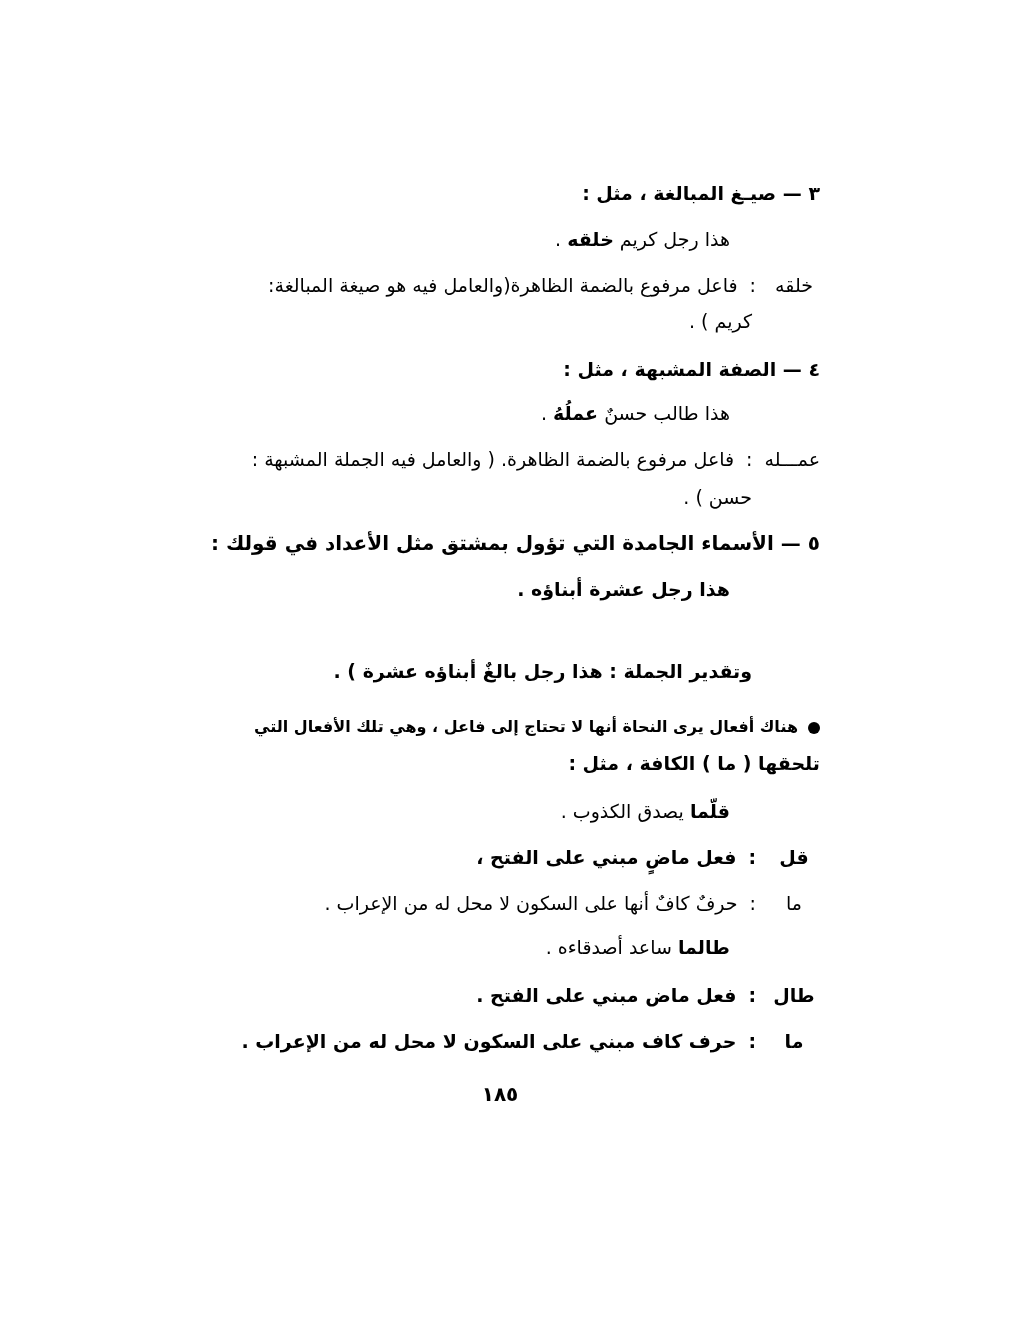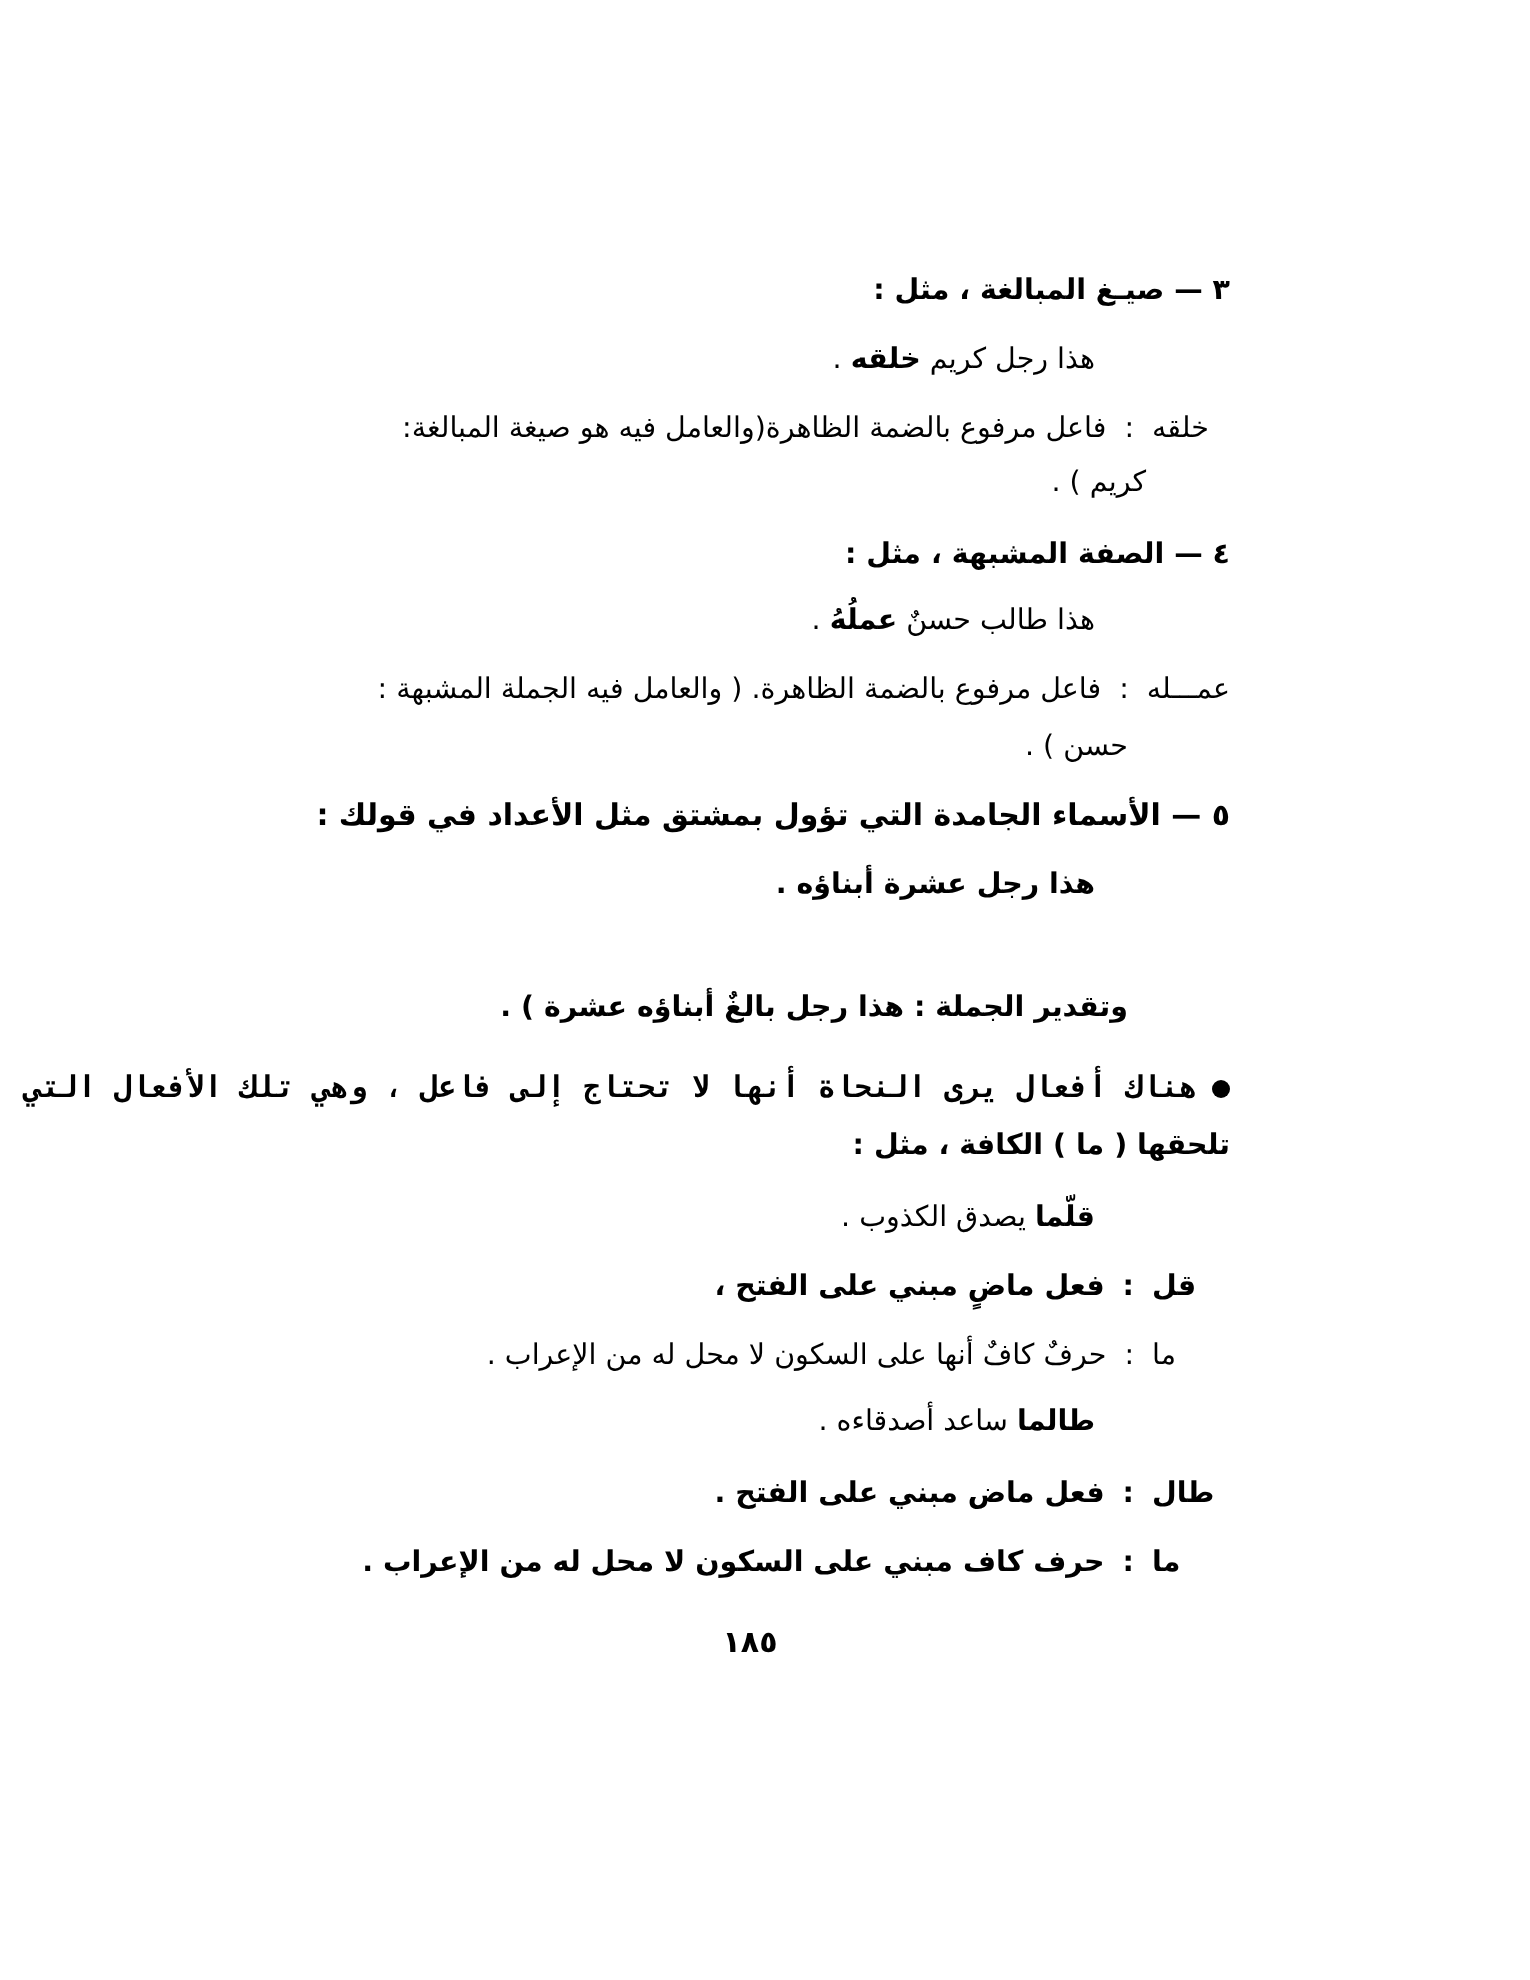--- a/index.html
+++ b/index.html
@@ -1,19 +1,19 @@
 <!DOCTYPE html>
 <html><head>
 <meta charset="utf-8">
 <style>
   html, body { margin: 0; padding: 0; background: #ffffff; }
   body { width: 1020px; height: 1320px; position: relative; overflow: hidden;
          font-family: "DejaVu Sans", sans-serif; color: #000; }
   .page { position: absolute; left: 0; top: 0; width: 1020px; height: 1320px; }
-  .ln { position: absolute; direction: rtl; text-align: left; white-space: nowrap;
+  .ln { position: absolute; direction: rtl; text-align: center; white-space: nowrap;
         font-size: 19px; line-height: 26px; }
   .b { font-weight: bold; }
   .label { display: inline-block; min-width: 52px; }
   .colon { display: inline-block; margin: 0 12px; }
   .pnum { position: absolute; left: 440px; top: 1082px; width: 120px; text-align: center;
           direction: rtl; font-size: 20px; font-weight: bold; }
   .bullet { display:inline-block; width:12px; height:12px; border-radius:50%; background:#000;
             margin-left:10px; vertical-align: middle; }
 </style>
 </head>
@@ -23,42 +23,42 @@
 
   <div class="ln b" style="right:200px; top:180px;">٣ — صيـغ المبالغة ، مثل :</div>
 
   <div class="ln" style="right:290px; top:226px;">
     <span>هذا رجل كريم </span><span class="b">خلقه</span><span> .</span>
   </div>
 
   <div class="ln" style="right:200px; top:272px;">
     <span class="label">خلقه</span><span class="colon">:</span><span>فاعل مرفوع بالضمة الظاهرة(والعامل فيه هو صيغة المبالغة:</span>
   </div>
-  <div class="ln" style="right:256px; top:308px;">كريم ) .</div>
+  <div class="ln" style="right:268px; top:308px;">كريم ) .</div>
 
   <div class="ln b" style="right:200px; top:356px;margin-left:48px;">٤ — الصفة المشبهة ، مثل :</div>
 
   <div class="ln" style="right:290px; top:400px;">
     <span>هذا طالب حسنٌ </span><span class="b">عملُهُ</span><span> .</span>
   </div>
 
   <div class="ln" style="right:200px; top:446px;">
     <span class="label">عمـــله</span><span class="colon">:</span><span>فاعل مرفوع بالضمة الظاهرة. ( والعامل فيه الجملة المشبهة :</span>
   </div>
   <div class="ln" style="right:268px; top:484px;">حسن ) .</div>
 
   <div class="ln b" style="right:200px; top:530px; font-size:20px;">٥ — الأسماء الجامدة التي تؤول بمشتق مثل الأعداد في قولك :</div>
 
   <div class="ln b" style="right:290px; top:576px;">
     <span>هذا رجل عشرة </span><span>أبناؤه</span><span> .</span>
   </div>
 
   <div class="ln b" style="right:268px; top:658px;">وتقدير الجملة : هذا رجل بالغٌ أبناؤه عشرة ) .</div>
 
-  <div class="ln b" style="right:200px; top:714px; font-size:20px;font-family:Liberation Mono, monospace;">
+  <div class="ln b" style="right:200px; top:714px; font-size:16px;">
     <span class="bullet"></span><span>هناك أفعال يرى النحاة أنها لا تحتاج إلى فاعل ، وهي تلك الأفعال التي</span>
   </div>
   <div class="ln b" style="right:200px; top:750px;">تلحقها ( ما ) الكافة ، مثل :</div>
 
   <div class="ln" style="right:290px; top:798px;">
     <span class="b">قلّما</span><span> يصدق الكذوب .</span>
   </div>
 
   <div class="ln b" style="right:200px; top:844px;">
     <span class="label">قل</span><span class="colon">:</span><span>فعل ماضٍ مبني على الفتح ،</span>

